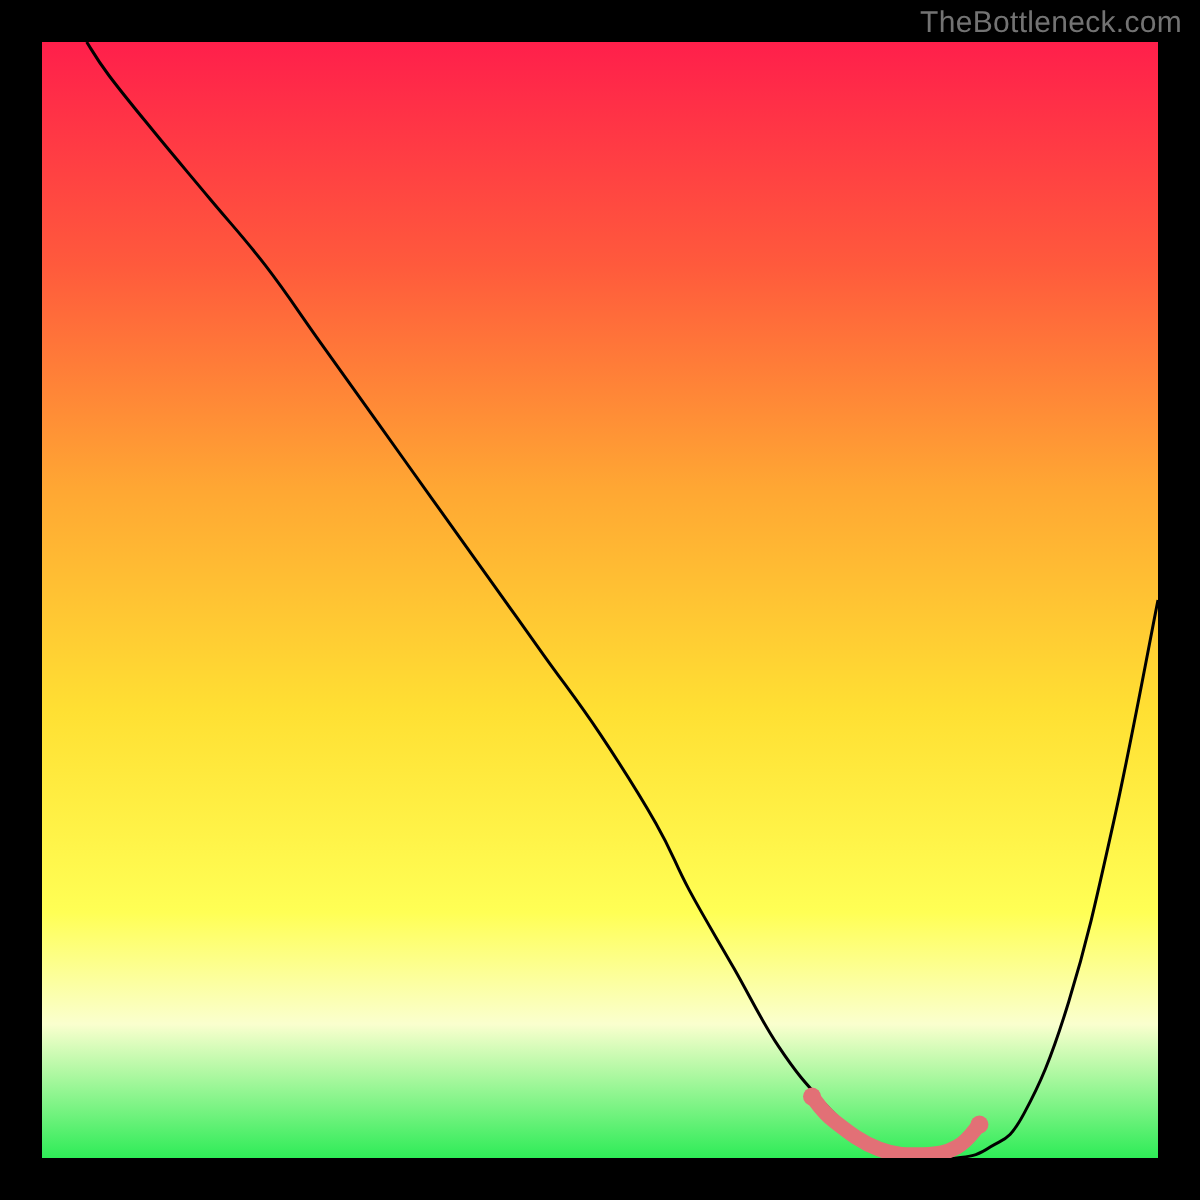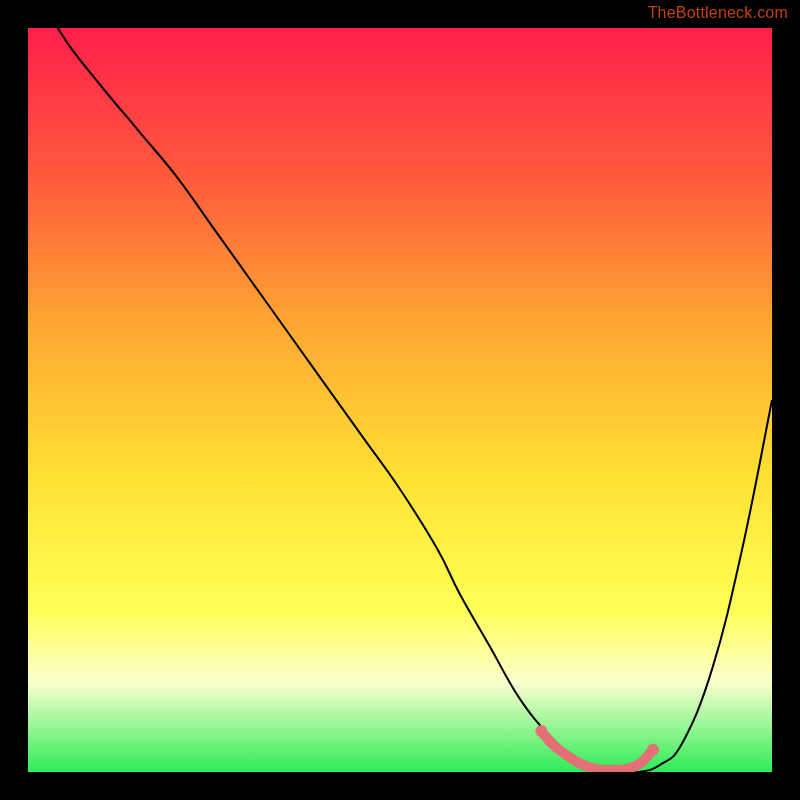--- a/index.html
+++ b/index.html
@@ -13,22 +13,22 @@
   .outer {
     width: 800px;
     height: 800px;
     background: #000;
     position: relative;
   }
   .watermark {
     position: absolute;
     top: 4px;
     right: 12px;
-    color: #c2410c;
-    font-size: 16px;
+    color: #737373;
+    font-size: 20px;
     font-weight: 500;
     z-index: 50;
     letter-spacing: 0.2px;
   }
   .plot-area {
     position: absolute;
     left: 28px;
     top: 28px;
     width: 744px;
     height: 744px;

